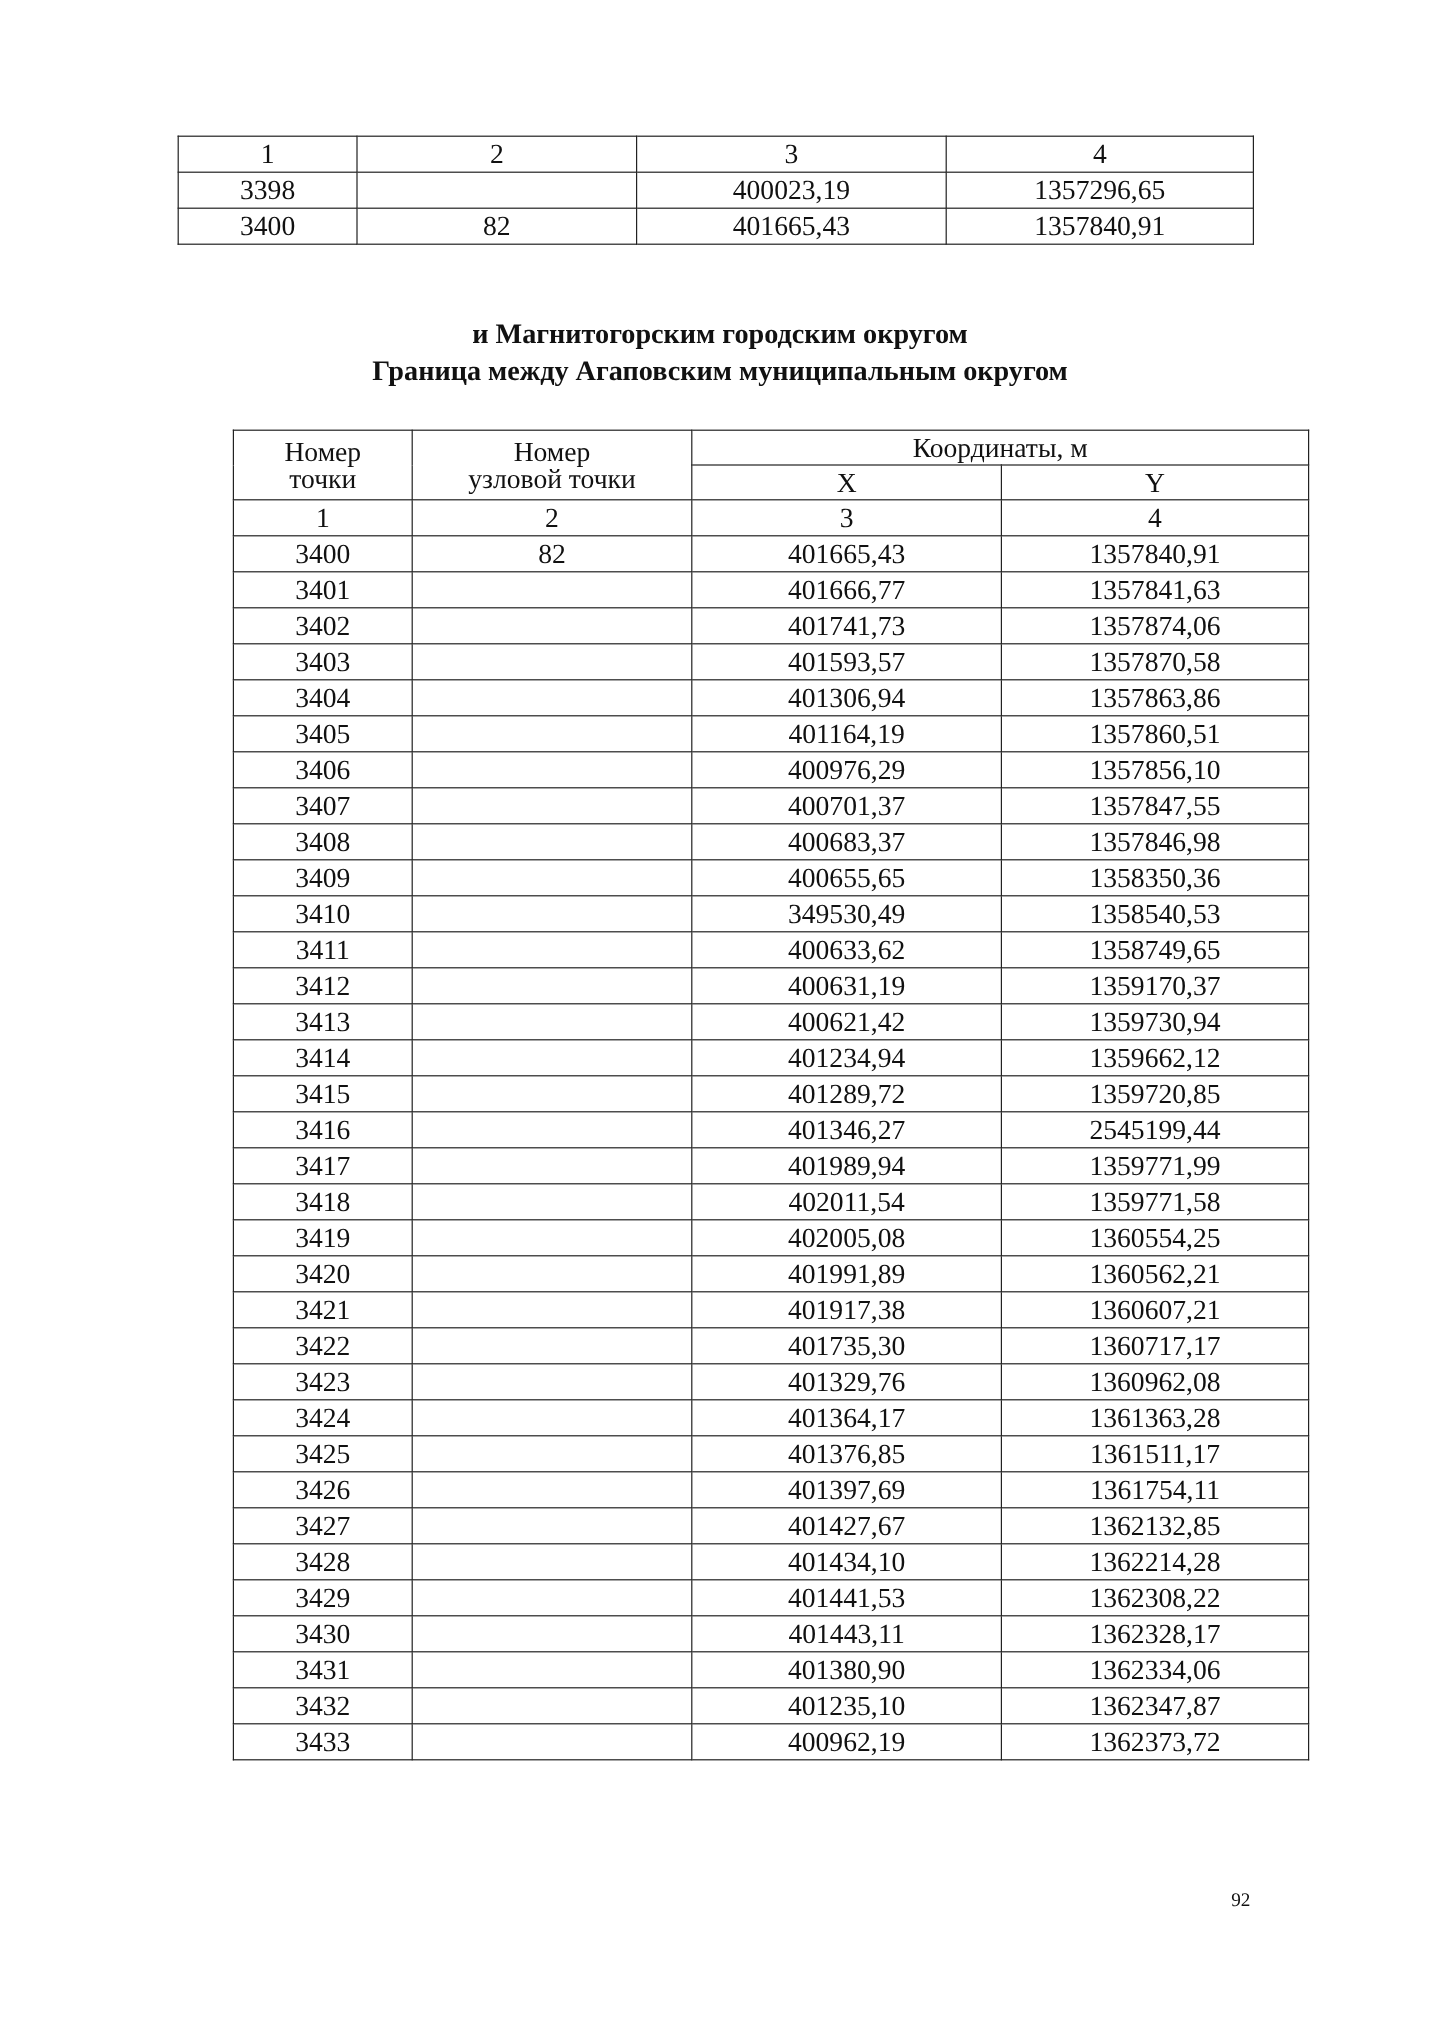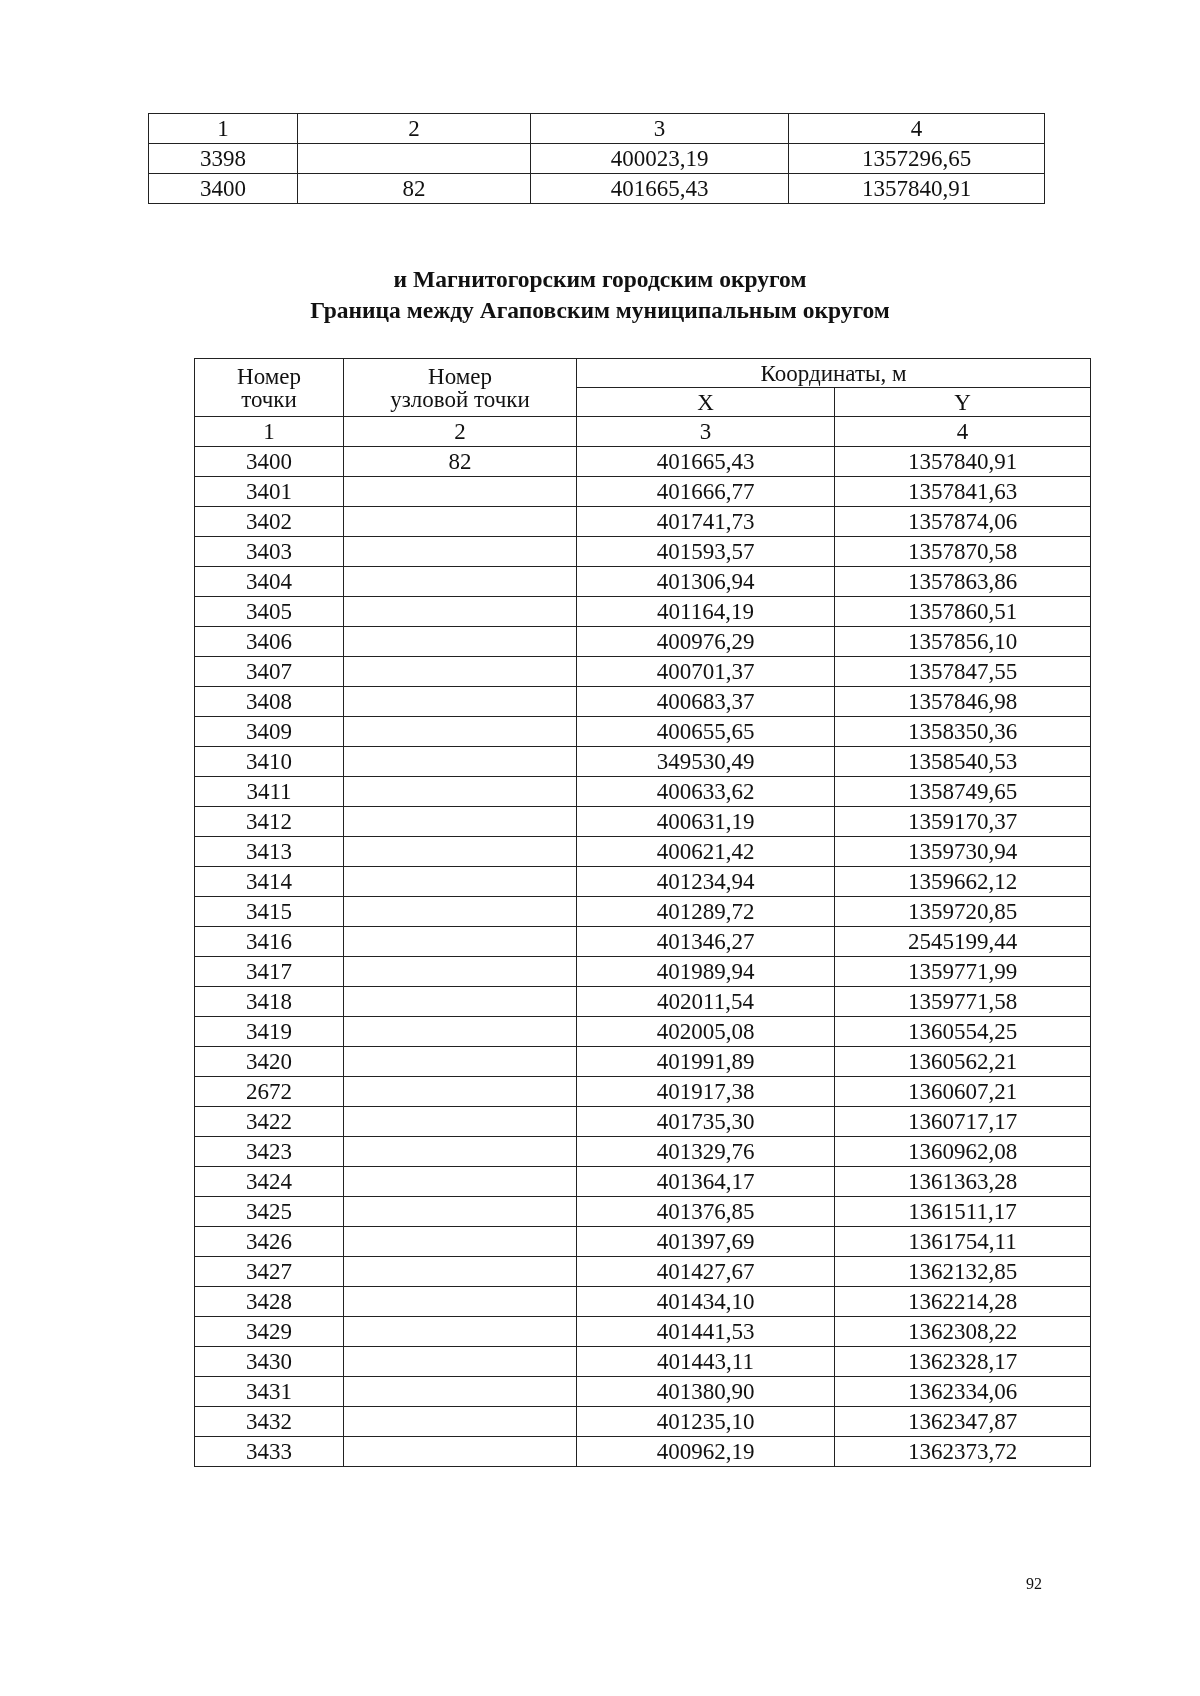--- a/index.html
+++ b/index.html
@@ -216,21 +216,21 @@
           <td>402005,08</td>
           <td>1360554,25</td>
         </tr>
         <tr>
           <td>3420</td>
           <td></td>
           <td>401991,89</td>
           <td>1360562,21</td>
         </tr>
         <tr>
-          <td>2672</td>
+          <td>3421</td>
           <td></td>
           <td>401917,38</td>
           <td>1360607,21</td>
         </tr>
         <tr>
           <td>3422</td>
           <td></td>
           <td>401735,30</td>
           <td>1360717,17</td>
         </tr>

